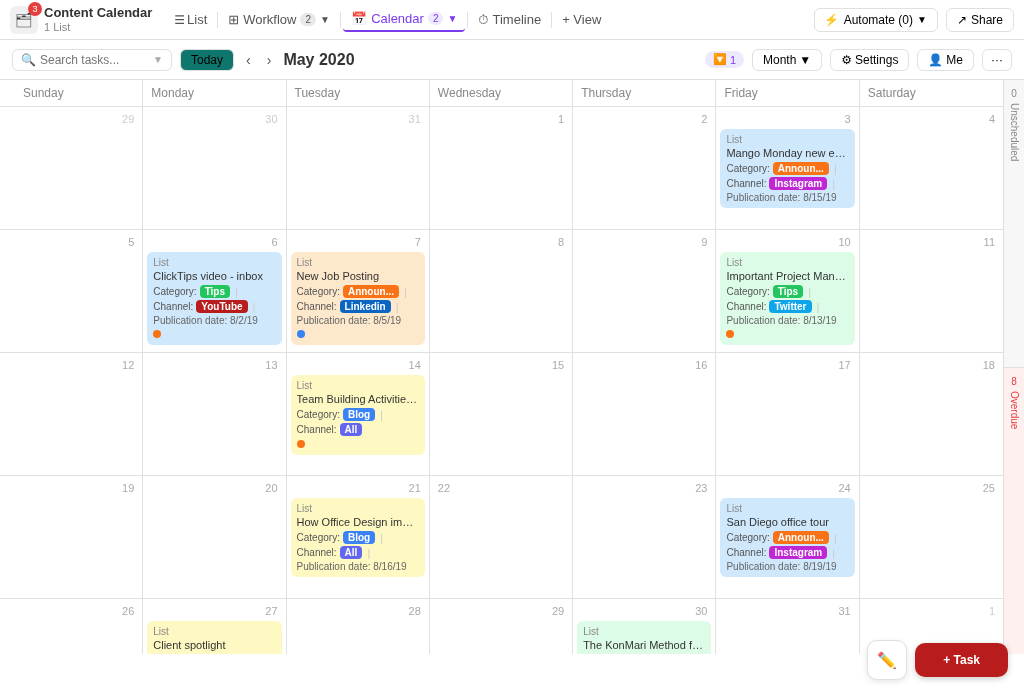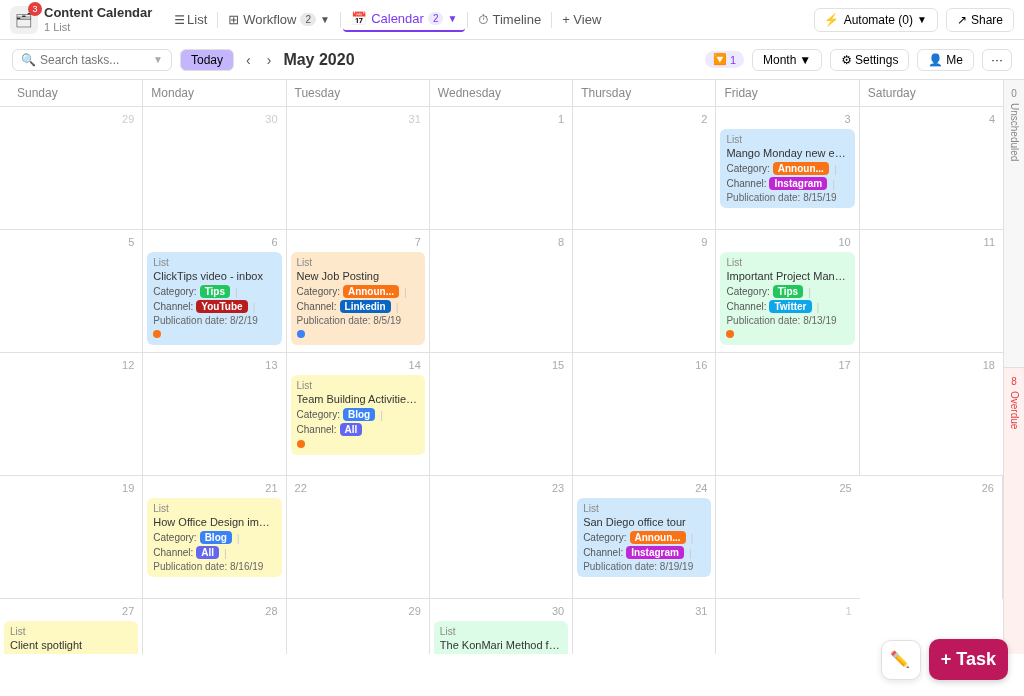--- a/index.html
+++ b/index.html
@@ -56,21 +56,21 @@
     </button>
   </div>
 </div>
 
 <div style="display:flex;align-items:center;padding:6px 12px;border-bottom:1px solid #e0e0e0;gap:8px;height:40px;">
   <div style="display:flex;align-items:center;border:1px solid #e0e0e0;border-radius:6px;padding:3px 8px;gap:4px;width:160px;">
     <span style="color:#aaa;font-size:12px;">🔍</span>
     <input style="border: none; outline: none; font-size: 12px; color: rgb(170, 170, 170); width: 100%;" placeholder="Search tasks...">
     <span style="color:#aaa;font-size:10px;">▼</span>
   </div>
-  <button style="border:1px solid #e0e0e0;border-radius:6px;padding:3px 10px;background:#c4b5fd;cursor:pointer;font-size:12px;">Today</button>
+  <button style="border:1px solid #e0e0e0;border-radius:6px;padding:3px 10px;background:#0f766e;cursor:pointer;font-size:12px;">Today</button>
   <button style="border:none;background:none;cursor:pointer;font-size:14px;color:#555;padding:2px 4px;">‹</button>
   <button style="border:none;background:none;cursor:pointer;font-size:14px;color:#555;padding:2px 4px;">›</button>
   <span style="font-size:16px;font-weight:600;">May 2020</span>
 
   <div style="margin-left:auto;display:flex;align-items:center;gap:8px;">
     <div style="background:#ede9fe;border-radius:10px;padding:2px 8px;font-size:11px;color:#7c3aed;display:flex;align-items:center;gap:3px;cursor:pointer;">
       <span>🔽</span>
         <span>1</span>
     </div>
     <button style="border:1px solid #e0e0e0;border-radius:6px;padding:3px 10px;background:#fff;cursor:pointer;font-size:12px;display:flex;align-items:center;gap:3px;">
@@ -87,21 +87,21 @@
     </button>
     <button style="border:1px solid #e0e0e0;border-radius:6px;padding:3px 8px;background:#fff;cursor:pointer;font-size:12px;">···</button>
   </div>
 </div>
 
 <div style="display:flex; height:calc(100vh - 122px);">
 
   <div style="flex:1; display:flex; flex-direction:column; overflow:hidden;">
 
     <div style="display:grid;grid-template-columns:repeat(7,1fr);border-bottom:1px solid #e0e0e0;">
-      <div style="padding:6px 17px;font-size:12px;color:#888;border-right:1px solid #e0e0e0;">Sunday</div>
+      <div style="padding:6px 23px;font-size:12px;color:#888;border-right:1px solid #e0e0e0;">Sunday</div>
       <div style="padding:6px 8px;font-size:12px;color:#888;border-right:1px solid #e0e0e0;">Monday</div>
       <div style="padding:6px 8px;font-size:12px;color:#888;border-right:1px solid #e0e0e0;">Tuesday</div>
       <div style="padding:6px 8px;font-size:12px;color:#888;border-right:1px solid #e0e0e0;">Wednesday</div>
       <div style="padding:6px 8px;font-size:12px;color:#888;border-right:1px solid #e0e0e0;">Thursday</div>
       <div style="padding:6px 8px;font-size:12px;color:#888;border-right:1px solid #e0e0e0;">Friday</div>
       <div style="padding:6px 8px;font-size:12px;color:#888;">Saturday</div>
     </div>
 
     <div id="calendar-grid" style="display:grid;grid-template-columns:repeat(7,1fr);grid-template-rows:repeat(5,1fr);flex:1;">
         <div style="border-right: 1px solid rgb(224, 224, 224); border-bottom: 1px solid rgb(224, 224, 224); padding: 4px; position: relative; min-height: 80px; overflow: hidden;">
@@ -242,20 +242,23 @@
         <div style="border-right: 1px solid rgb(224, 224, 224); border-bottom: 1px solid rgb(224, 224, 224); padding: 4px; position: relative; min-height: 80px; overflow: hidden;">
           <div style="font-size: 11px; color: rgb(170, 170, 170); text-align: right; padding: 2px 4px 4px;">17</div>
         </div>
         <div style="border-right: none; border-bottom: 1px solid rgb(224, 224, 224); padding: 4px; position: relative; min-height: 80px; overflow: hidden;">
           <div style="font-size: 11px; color: rgb(170, 170, 170); text-align: right; padding: 2px 4px 4px;">18</div>
         </div>
         <div style="border-right: 1px solid rgb(224, 224, 224); border-bottom: 1px solid rgb(224, 224, 224); padding: 4px; position: relative; min-height: 80px; overflow: hidden;">
           <div style="font-size: 11px; color: rgb(170, 170, 170); text-align: right; padding: 2px 4px 4px;">19</div>
         </div>
         <div style="border-right: 1px solid rgb(224, 224, 224); border-bottom: 1px solid rgb(224, 224, 224); padding: 4px; position: relative; min-height: 80px; overflow: hidden;">
+          <div style="font-size: 11px; color: rgb(170, 170, 170); text-align: right; padding: 2px 4px 4px;">20</div>
+        </div>
+        <div style="border-right: 1px solid rgb(224, 224, 224); border-bottom: 1px solid rgb(224, 224, 224); padding: 4px; position: relative; min-height: 80px; overflow: hidden;">
           <div style="font-size: 11px; color: rgb(170, 170, 170); text-align: right; padding: 2px 4px 4px;">21</div>
           <div style="background: rgb(254, 249, 195); border-radius: 6px; padding: 5px 6px; margin-bottom: 3px; font-size: 11px; cursor: pointer;">
             <div style="font-size:10px;color:#888;margin-bottom:2px;">List</div>
             <div style="font-weight:500;font-size:11px;color:#333;margin-bottom:3px;white-space:nowrap;overflow:hidden;text-overflow:ellipsis;">How Office Design impacts P.</div>
             <div style="display:flex;align-items:center;gap:3px;margin-bottom:2px;flex-wrap:nowrap;overflow:hidden;">
           <span style="font-size:10px;color:#555;white-space:nowrap;">Category:</span>
           <span style="background:#3b82f6;color:#fff;border-radius:4px;padding:1px 5px;font-size:10px;font-weight:600;white-space:nowrap;">Blog</span>
           <span style="color:#ccc;margin:0 2px;">|</span>
         </div>
             <div style="display:flex;align-items:center;gap:3px;margin-bottom:2px;flex-wrap:nowrap;overflow:hidden;">
@@ -334,14 +337,14 @@
 
     <div style="width:20px;flex:1;background:#fff0f0;display:flex;flex-direction:column;align-items:center;padding-top:8px;">
       <span style="font-size:10px;color:#e53e3e;">8</span>
       <span style="writing-mode:vertical-rl;font-size:10px;color:#e53e3e;margin-top:4px;">Overdue</span>
     </div>
   </div>
 </div>
 
 <div style="position:fixed;bottom:16px;right:16px;display:flex;gap:8px;align-items:center;">
   <button style="width:40px;height:40px;border-radius:10px;background:#fff;border:1px solid #e0e0e0;display:flex;align-items:center;justify-content:center;cursor:pointer;box-shadow:0 2px 6px rgba(0,0,0,0.1);font-size:16px;">✏️</button>
-  <button style="background:#be185d;color:#fff;border:none;border-radius:10px;padding:10px 12px;font-size:18px;font-weight:600;cursor:pointer;box-shadow:0 2px 6px rgba(0,0,0,0.2);">+ Task</button>
+  <button style="background:#b91c1c;color:#fff;border:none;border-radius:10px;padding:10px 28px;font-size:12px;font-weight:600;cursor:pointer;box-shadow:0 2px 6px rgba(0,0,0,0.2);">+ Task</button>
 </div>
 
 </body></html>

